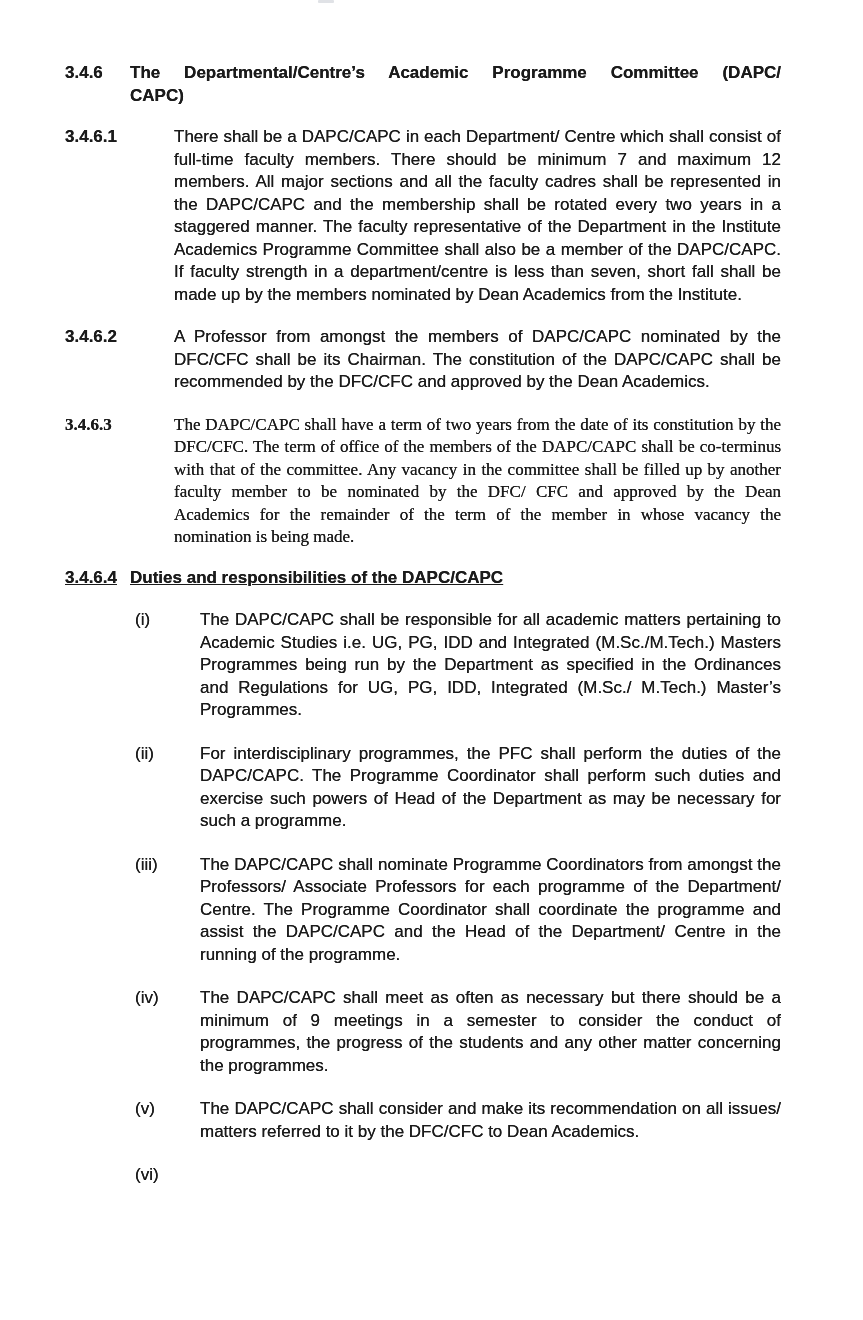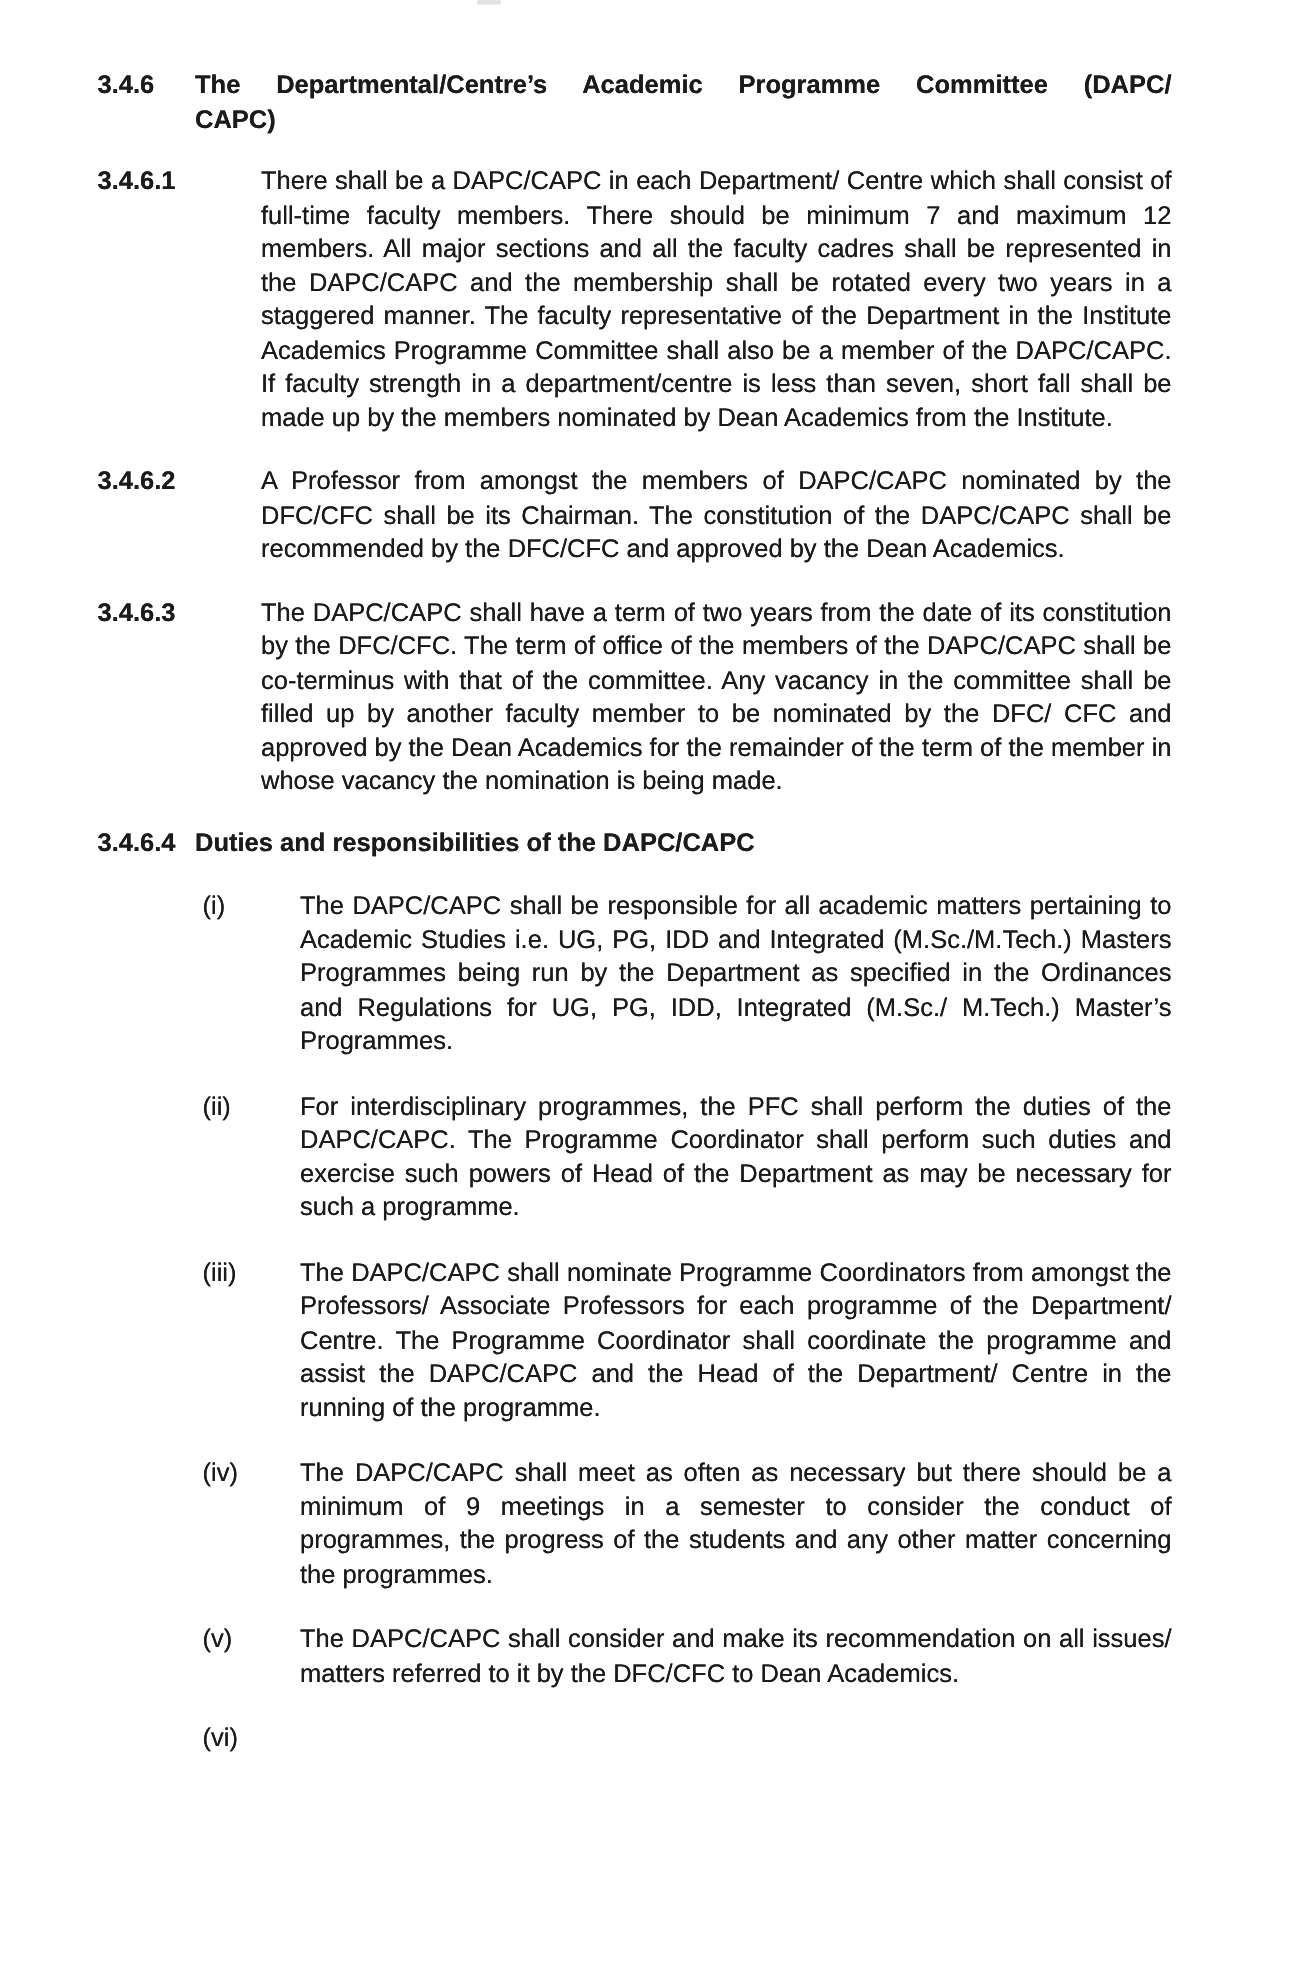--- a/index.html
+++ b/index.html
@@ -22,40 +22,40 @@
     top: 0;
     width: 16px;
     height: 3px;
     background: #c7cbd1;
     opacity: 0.55;
     border-radius: 1px;
   }
   .content {
     position: absolute;
     left: 65px;
-    top: 46px;
+    top: 62px;
     width: 716px;
   }
   .row { display: flex; }
   .num {
     flex: 0 0 65px;
     width: 65px;
     font-weight: 700;
   }
   .bodytext {
     flex: 1;
     text-align: justify;
   }
   .heading-block { margin-bottom: 19px; }
   .heading-block .bodytext { font-weight: 700; text-align: left; }
   .heading-line-1 { display: block; text-align: justify; text-align-last: justify; }
   .heading-line-2 { display: block; }
   .para { margin-bottom: 20px; gap: 44px; }
-  .para-tight { margin-bottom: 18px; }
-  .subheading { margin-bottom: 20px; }
+  .para-tight { margin-bottom: 18px; font-family: Liberation Serif, serif; }
+  .subheading { margin-bottom: 20px; text-decoration: underline; }
   .subheading .bodytext { font-weight: 700; text-align: left; }
   .list-item {
     display: flex;
     margin-left: 70px;
     margin-bottom: 21px;
   }
   .list-item:last-child { margin-bottom: 0; flex-direction: column; }
   .list-label { flex: 0 0 65px; width: 65px; }
   .list-text { flex: 1; text-align: justify; }
 </style>

